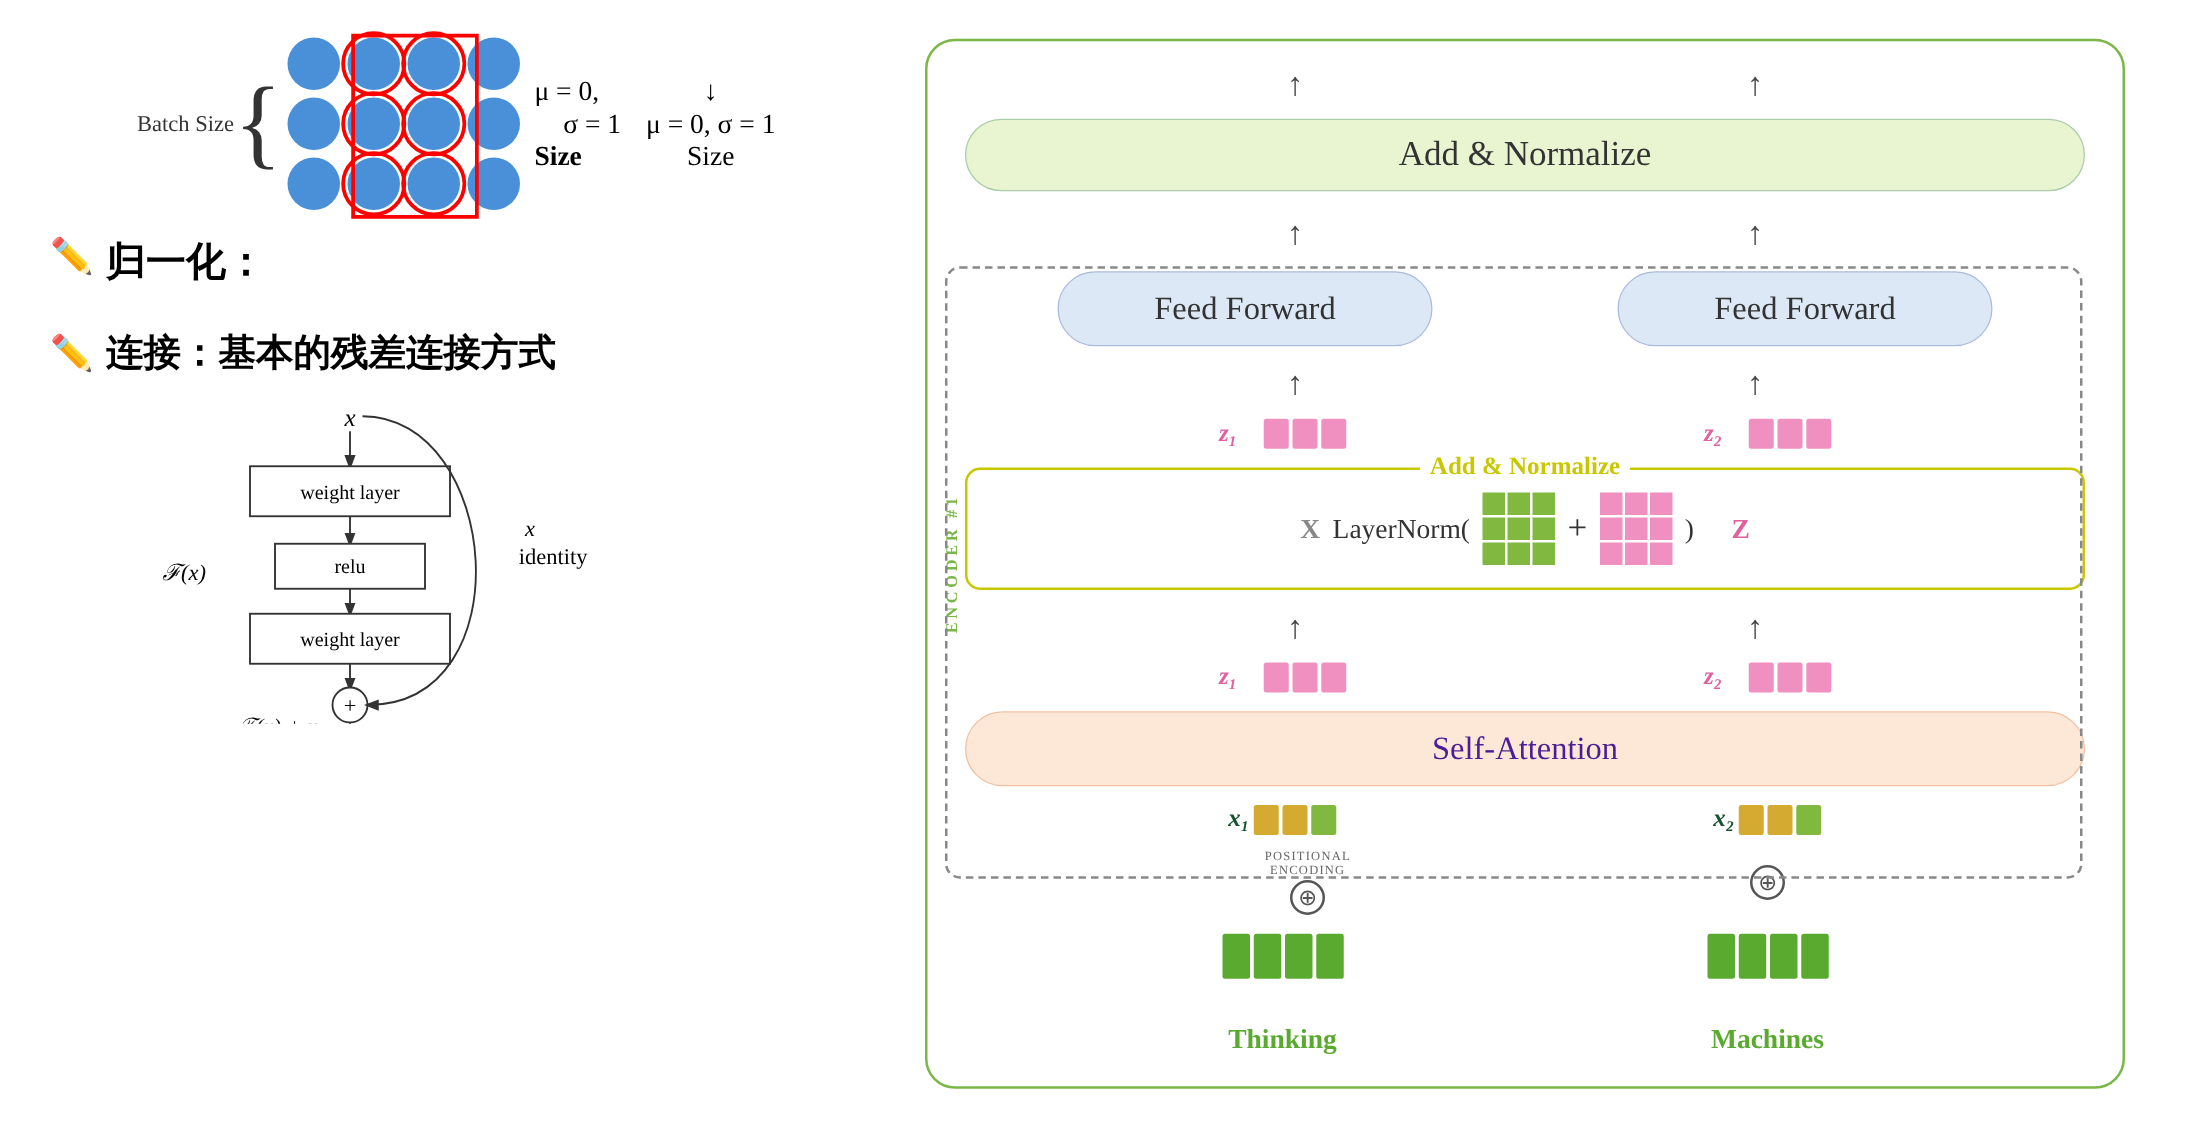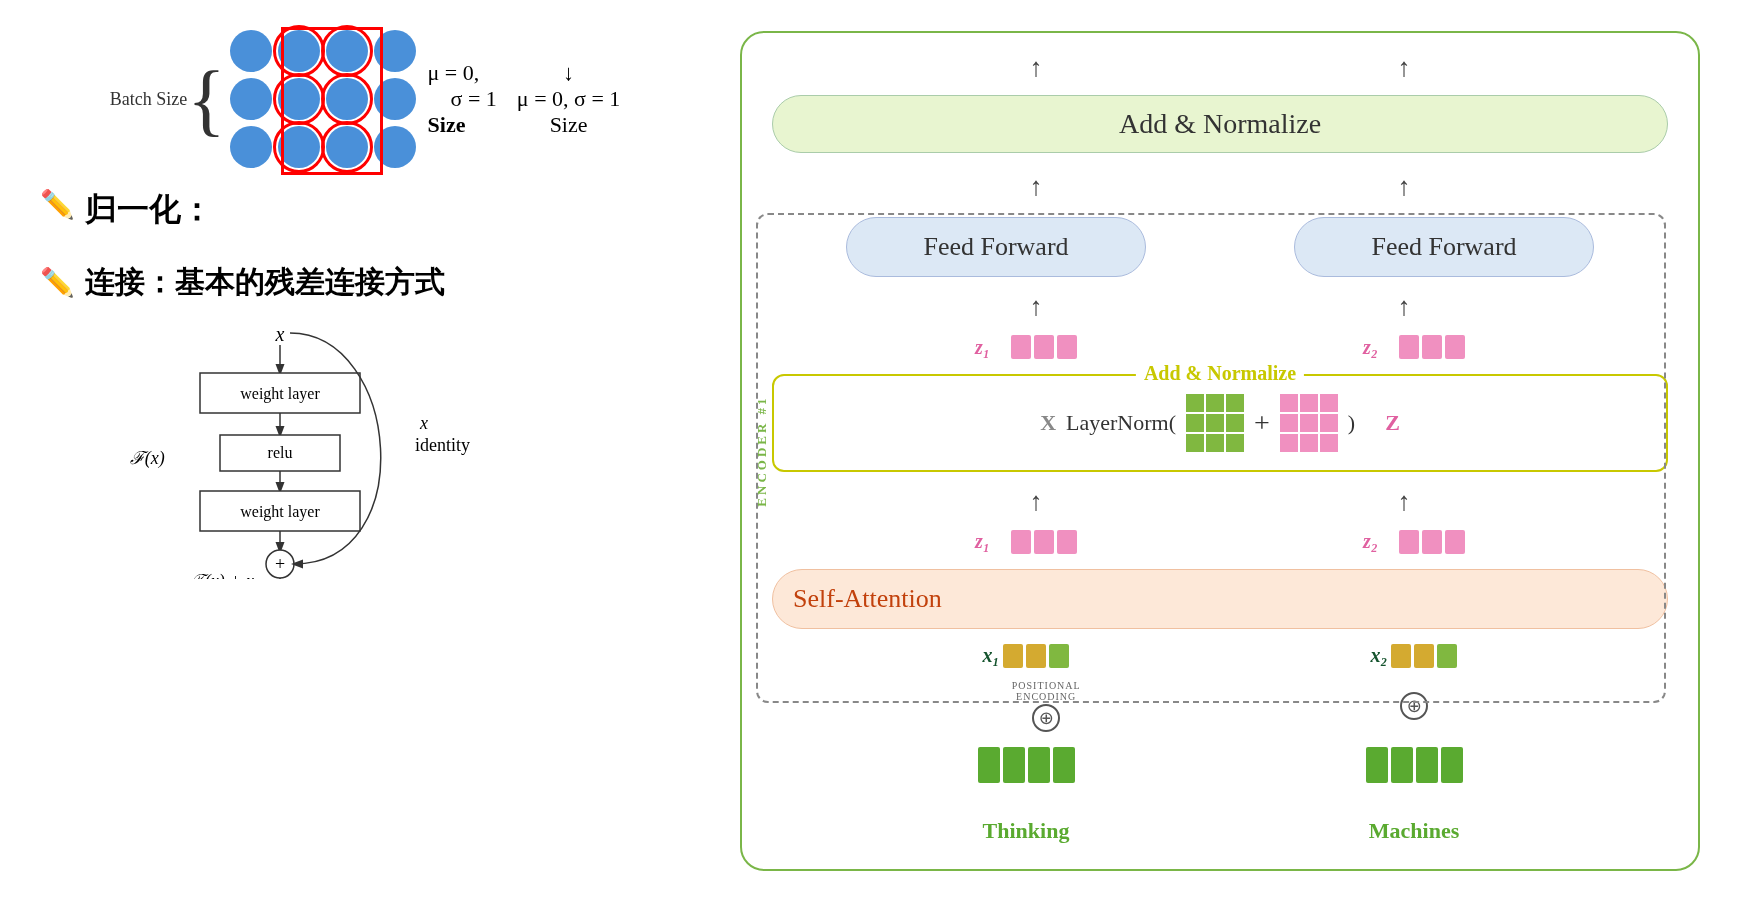--- a/index.html
+++ b/index.html
@@ -224,22 +224,22 @@
     .mcell-green { background: #80b840; }
     .mcell-pink { background: #f090c0; }
 
     
     .self-attention-box {
       background: #fde8d8;
       border: 1.5px solid #f0c0a0;
       border-radius: 40px;
       padding: 14px 20px;
       font-size: 26px;
-      color: #c2410c;
-      text-align: left;
+      color: #4c1d95;
+      text-align: center;
       margin: 4px 0;
     }
 
     
     .x-blocks-row {
       display: flex;
       justify-content: space-around;
       padding: 0 60px;
       margin: 2px 0;
       align-items: center;

